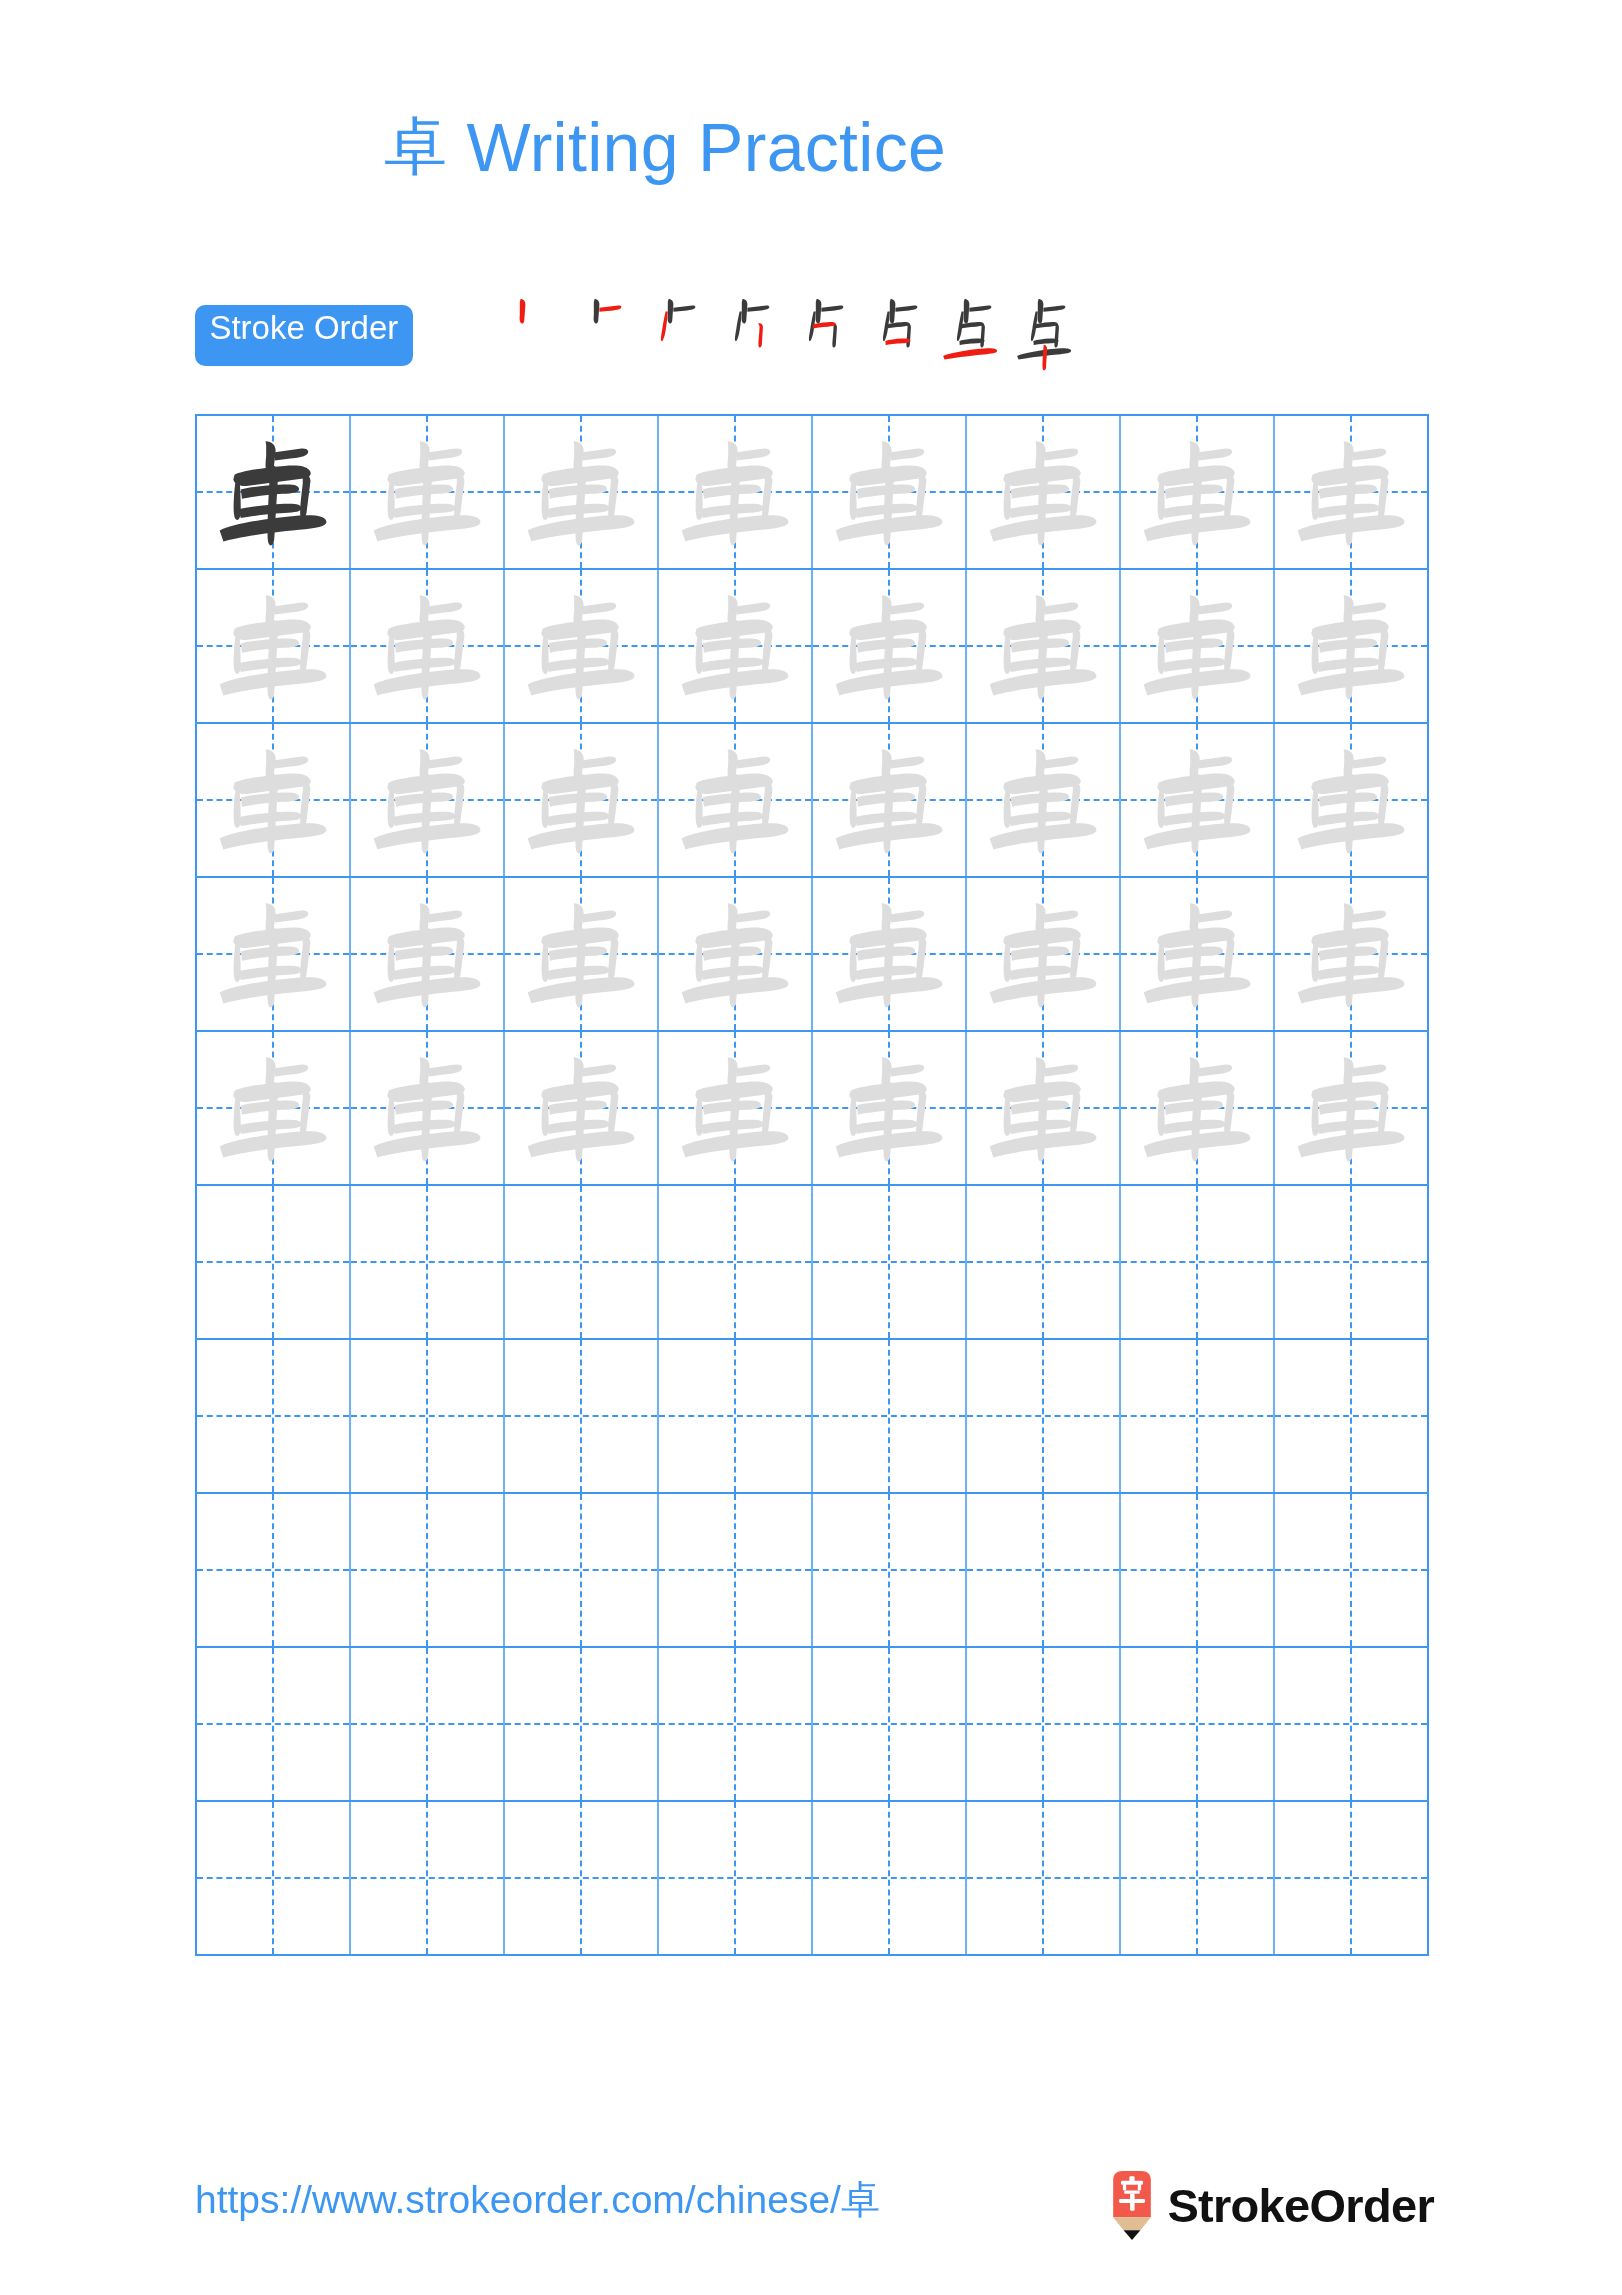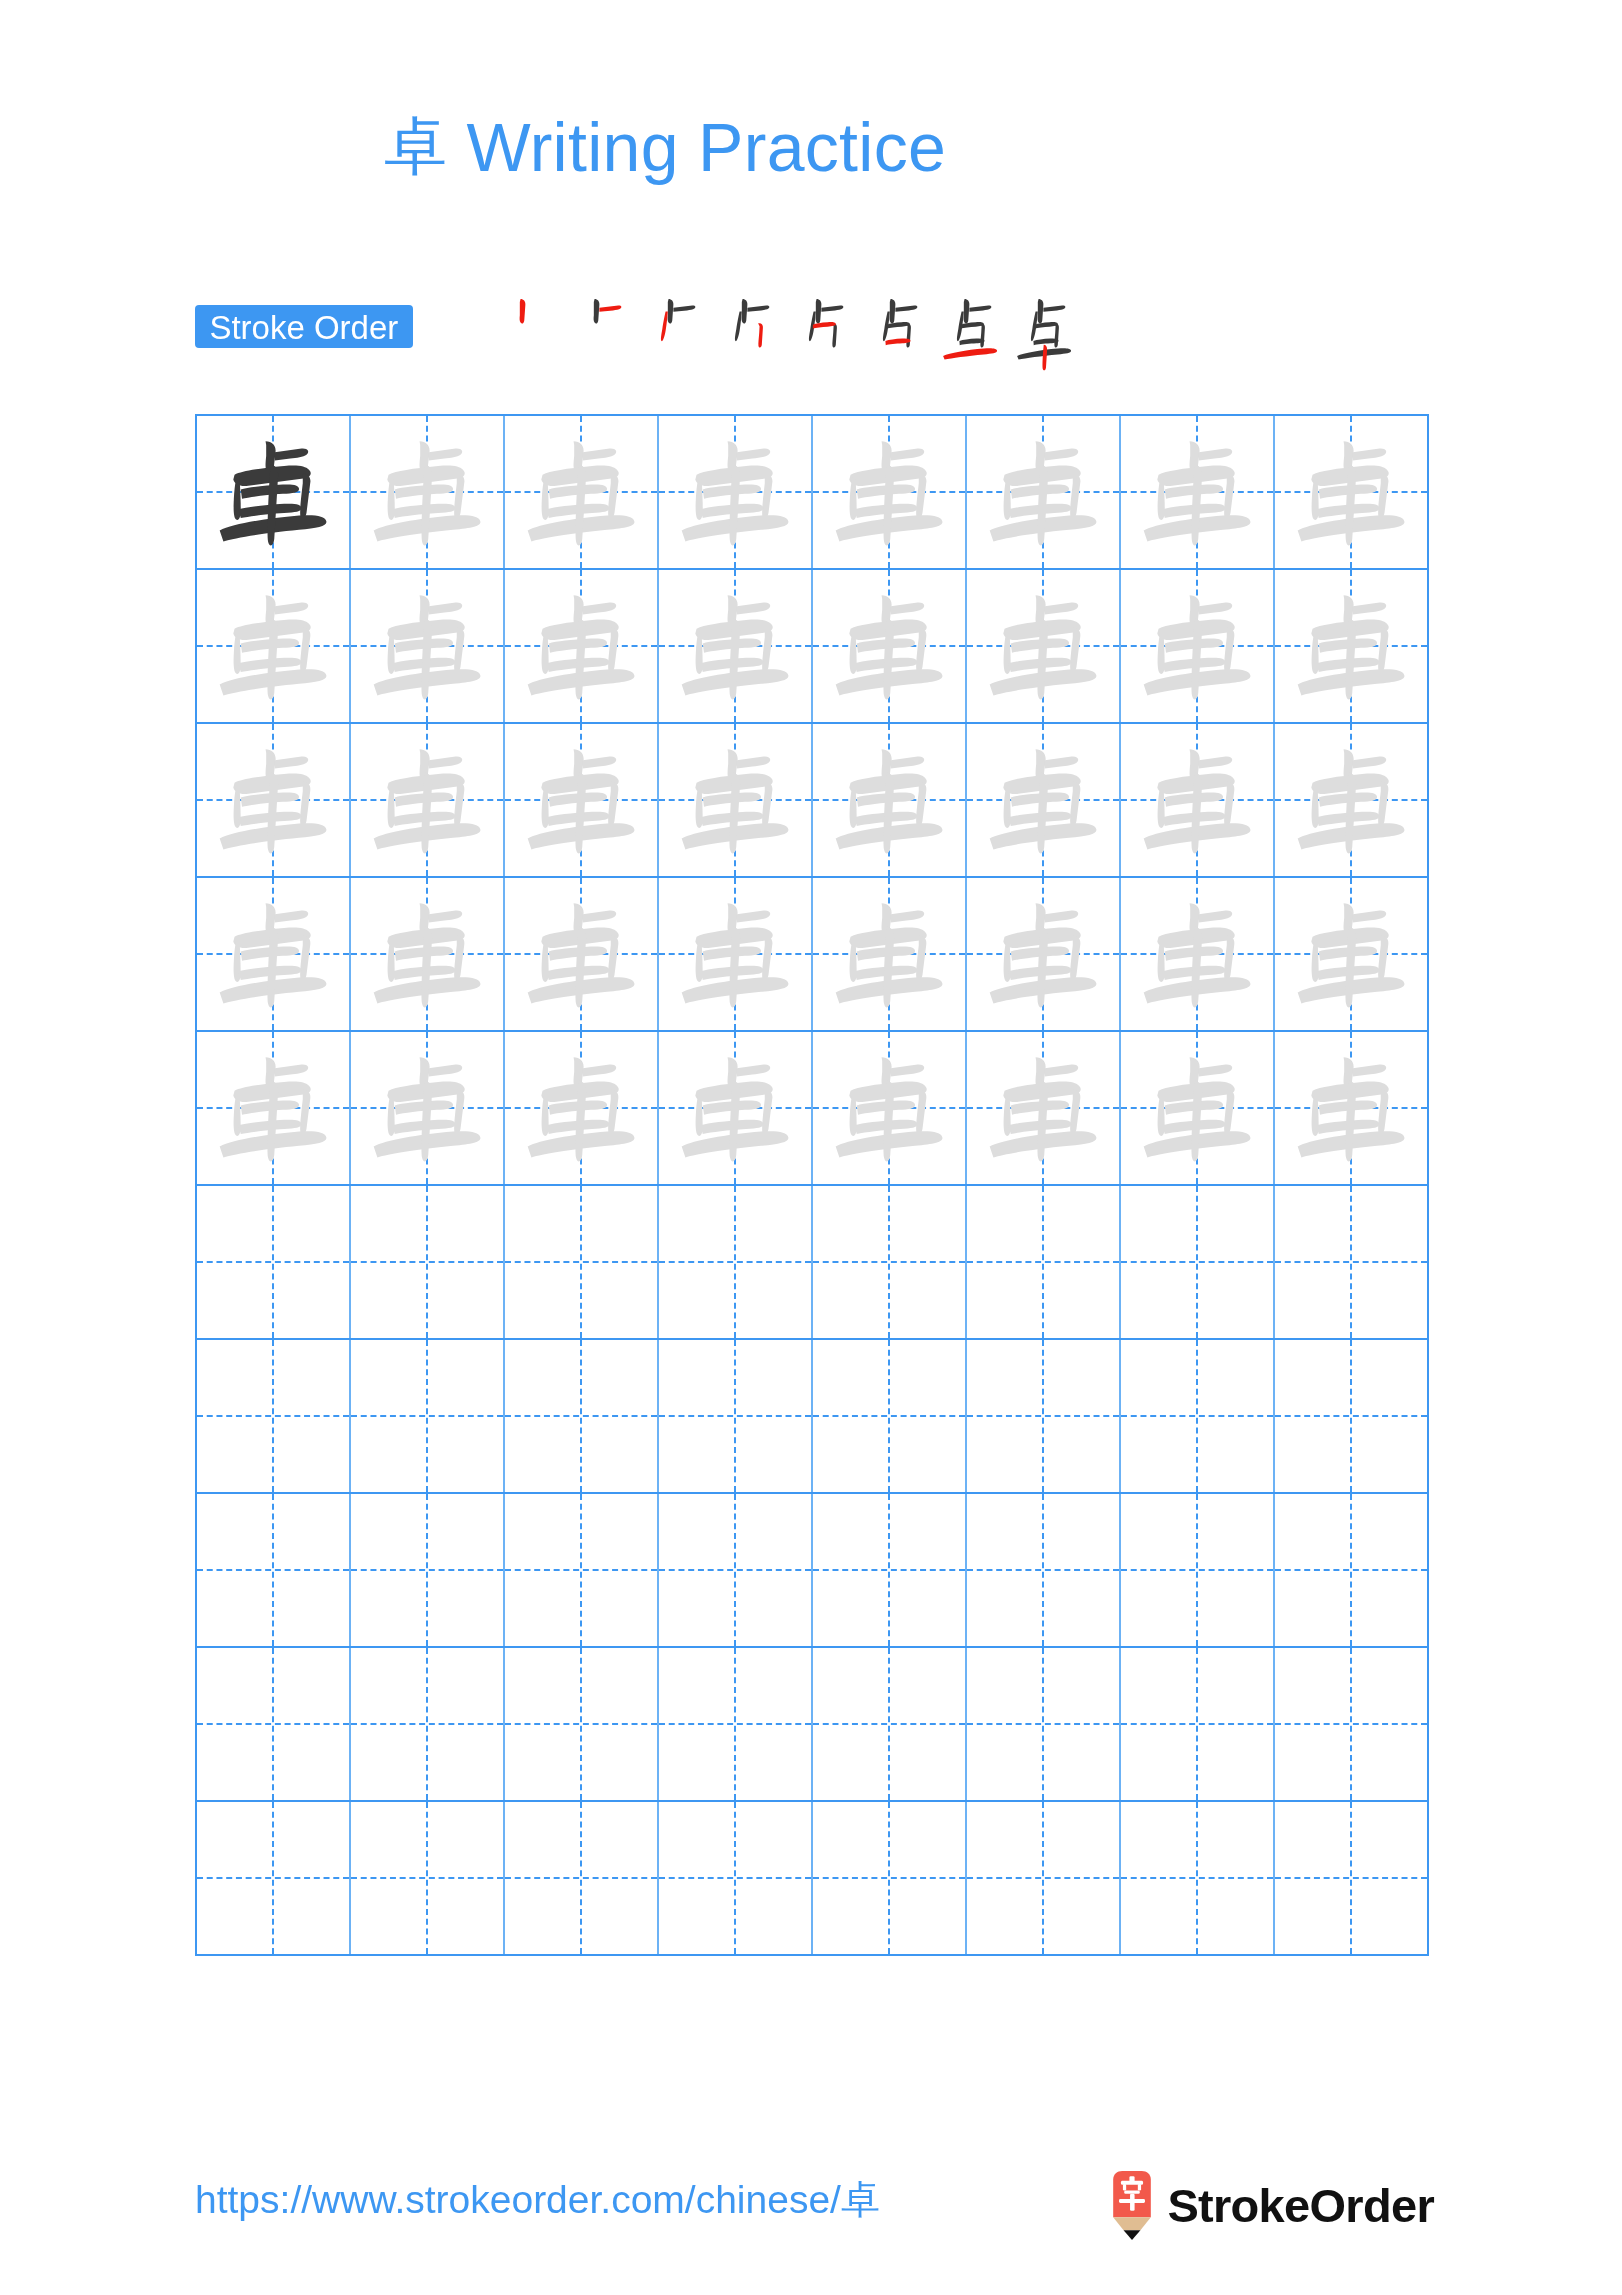--- a/index.html
+++ b/index.html
@@ -45,24 +45,24 @@
     position: absolute;
     top: 305px;
     left: 195px;
     width: 1237px;
     height: 72px;
   }
   #stroke-order-badge {
     position: absolute;
     left: 0;
     top: 0;
-    height: 43px;
+    height: 61px;
     padding: 0 14.4px;
     background: #3d97f2;
-    border-radius: 4px;
+    border-radius: 10px;
     color: #ffffff;
     font-size: 33px;
     font-weight: 400;
     line-height: 46px;
     white-space: nowrap;
     box-sizing: border-box;
   }
   #stroke-order-steps {
     position: absolute;
     left: 293px;

